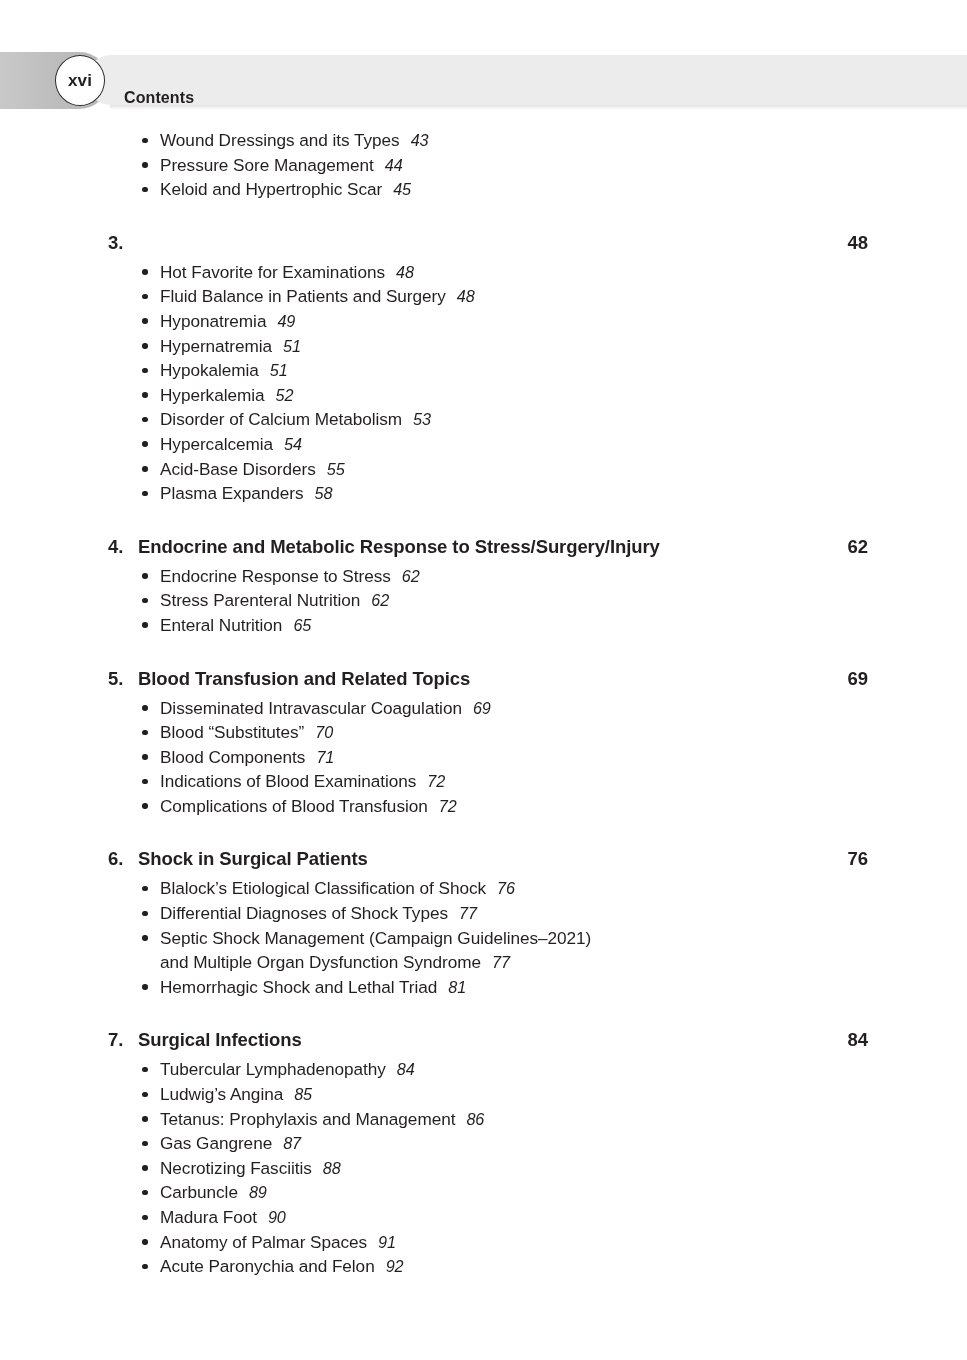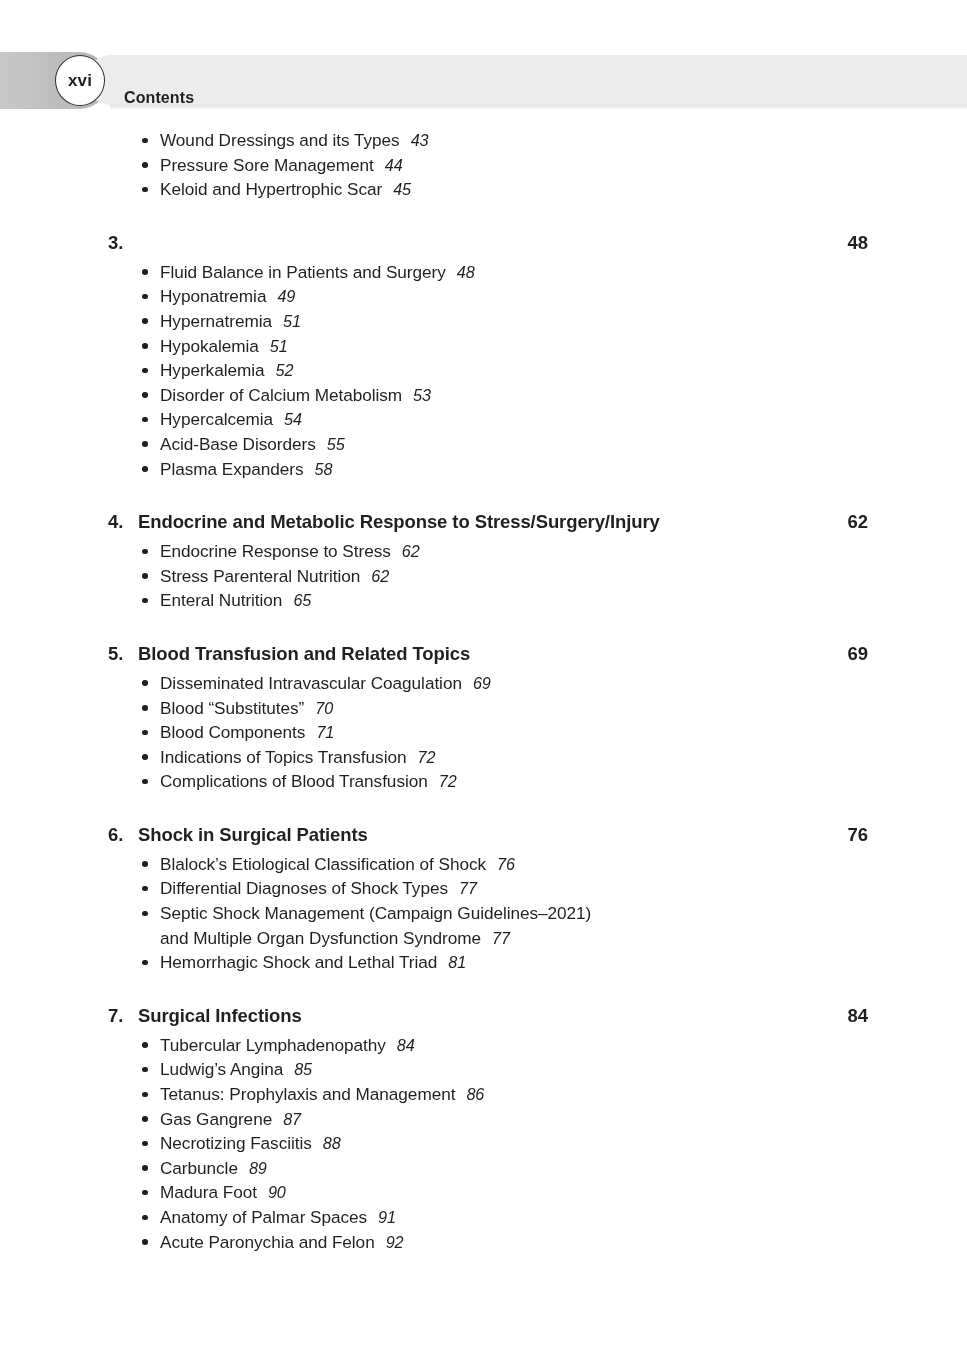--- a/index.html
+++ b/index.html
@@ -179,20 +179,21 @@
         <li class="entry"><span class="bullet"></span><span class="entry-text">Keloid and Hypertrophic Scar</span><span class="entry-page">45</span></li>
       </ul>
   </div>
   <div id="chapters-container">
       <div class="chapter-block">
         <div class="chapter-heading">
           <span class="chapter-num">3.</span>
           <span class="chapter-page">48</span>
         </div>
         <ul class="entry-list">
+          <li class="entry"><span class="bullet"></span><span class="entry-text">Hot Favorite for Examinations</span><span class="entry-page">48</span></li>
           <li class="entry"><span class="bullet"></span><span class="entry-text">Fluid Balance in Patients and Surgery</span><span class="entry-page">48</span></li>
           <li class="entry"><span class="bullet"></span><span class="entry-text">Hyponatremia</span><span class="entry-page">49</span></li>
           <li class="entry"><span class="bullet"></span><span class="entry-text">Hypernatremia</span><span class="entry-page">51</span></li>
           <li class="entry"><span class="bullet"></span><span class="entry-text">Hypokalemia</span><span class="entry-page">51</span></li>
           <li class="entry"><span class="bullet"></span><span class="entry-text">Hyperkalemia</span><span class="entry-page">52</span></li>
           <li class="entry"><span class="bullet"></span><span class="entry-text">Disorder of Calcium Metabolism</span><span class="entry-page">53</span></li>
           <li class="entry"><span class="bullet"></span><span class="entry-text">Hypercalcemia</span><span class="entry-page">54</span></li>
           <li class="entry"><span class="bullet"></span><span class="entry-text">Acid-Base Disorders</span><span class="entry-page">55</span></li>
           <li class="entry"><span class="bullet"></span><span class="entry-text">Plasma Expanders</span><span class="entry-page">58</span></li>
         </ul>
@@ -212,21 +213,21 @@
       <div class="chapter-block">
         <div class="chapter-heading">
           <span class="chapter-num">5.</span>
           <span class="chapter-title">Blood Transfusion and Related Topics</span>
           <span class="chapter-page">69</span>
         </div>
         <ul class="entry-list">
           <li class="entry"><span class="bullet"></span><span class="entry-text">Disseminated Intravascular Coagulation</span><span class="entry-page">69</span></li>
           <li class="entry"><span class="bullet"></span><span class="entry-text">Blood “Substitutes”</span><span class="entry-page">70</span></li>
           <li class="entry"><span class="bullet"></span><span class="entry-text">Blood Components</span><span class="entry-page">71</span></li>
-          <li class="entry"><span class="bullet"></span><span class="entry-text">Indications of Topics Transfusion</span><span class="entry-page">72</span></li>
+          <li class="entry"><span class="bullet"></span><span class="entry-text">Indications of Blood Examinations</span><span class="entry-page">72</span></li>
           <li class="entry"><span class="bullet"></span><span class="entry-text">Complications of Blood Transfusion</span><span class="entry-page">72</span></li>
         </ul>
       </div>
       <div class="chapter-block">
         <div class="chapter-heading">
           <span class="chapter-num">6.</span>
           <span class="chapter-title">Shock in Surgical Patients</span>
           <span class="chapter-page">76</span>
         </div>
         <ul class="entry-list">

